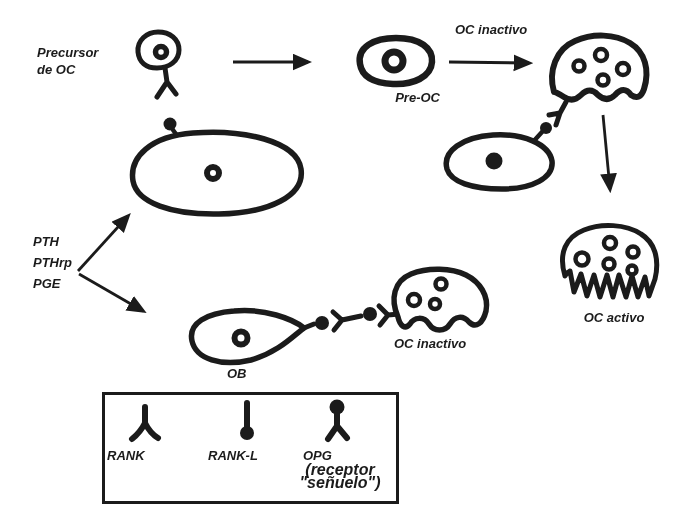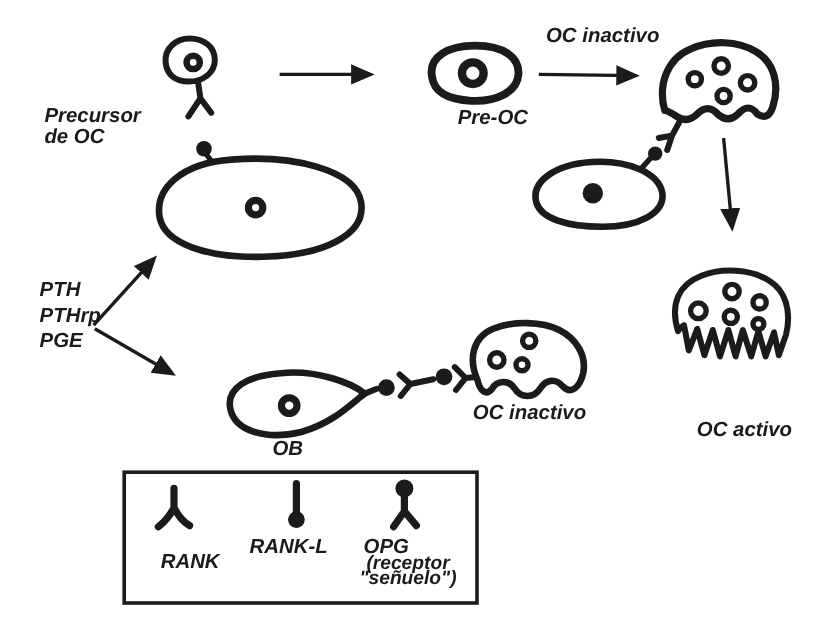--- a/index.html
+++ b/index.html
@@ -8,31 +8,31 @@
     width:682px; height:526px; background:var(--bg);
     font-family:"Liberation Sans", sans-serif;
   }
   .stage {
     position:relative; width:682px; height:526px;
     background:var(--bg); color:var(--ink); overflow:hidden;
   }
   svg.diagram { position:absolute; left:0; top:0; }
   .lbl {
     position:absolute; font-weight:bold; font-style:italic;
-    color:var(--ink); font-size:17px; line-height:17px; white-space:nowrap;
+    color:var(--ink); font-size:13px; line-height:17px; white-space:nowrap;
   }
-  .lp-precursor { left:37px;  top:44px;margin-top:44px; }
+  .lp-precursor { left:37px;  top:44px; }
   .lp-preoc     { left:362px; top:89px;  width:78px; text-align:right; }
   .lp-ocin-top  { left:455px; top:21px; }
   .lp-stroma    { left:301px; top:146px; width:148px; text-align:center; }
   .lp-stimuli   { left:33px;  top:231px; line-height:21px; }
-  .lp-ocact     { left:568px; top:309px; width:92px; text-align:right;margin-top:40px; }
+  .lp-ocact     { left:568px; top:309px; width:92px; text-align:center; }
   .lp-ob        { left:227px; top:365px;text-align:right; }
   .lp-ocin-bot  { left:394px; top:335px; }
-  .lp-rank      { left:107px; top:459px; width:76px; text-align:right; }
+  .lp-rank      { left:107px; top:447px; width:76px; text-align:left; }
   .lp-rankl     { left:208px; top:447px; width:84px; }
   .lp-opg       { left:303px; top:447px; width:74px; text-align:left; }
   .lp-opgnote   { left:290px; top:464px; width:100px; text-align:center;
                   font-size:16px; line-height:12.5px; }
 </style>
 </head>
 <body>
 
 <div class="stage">
 

